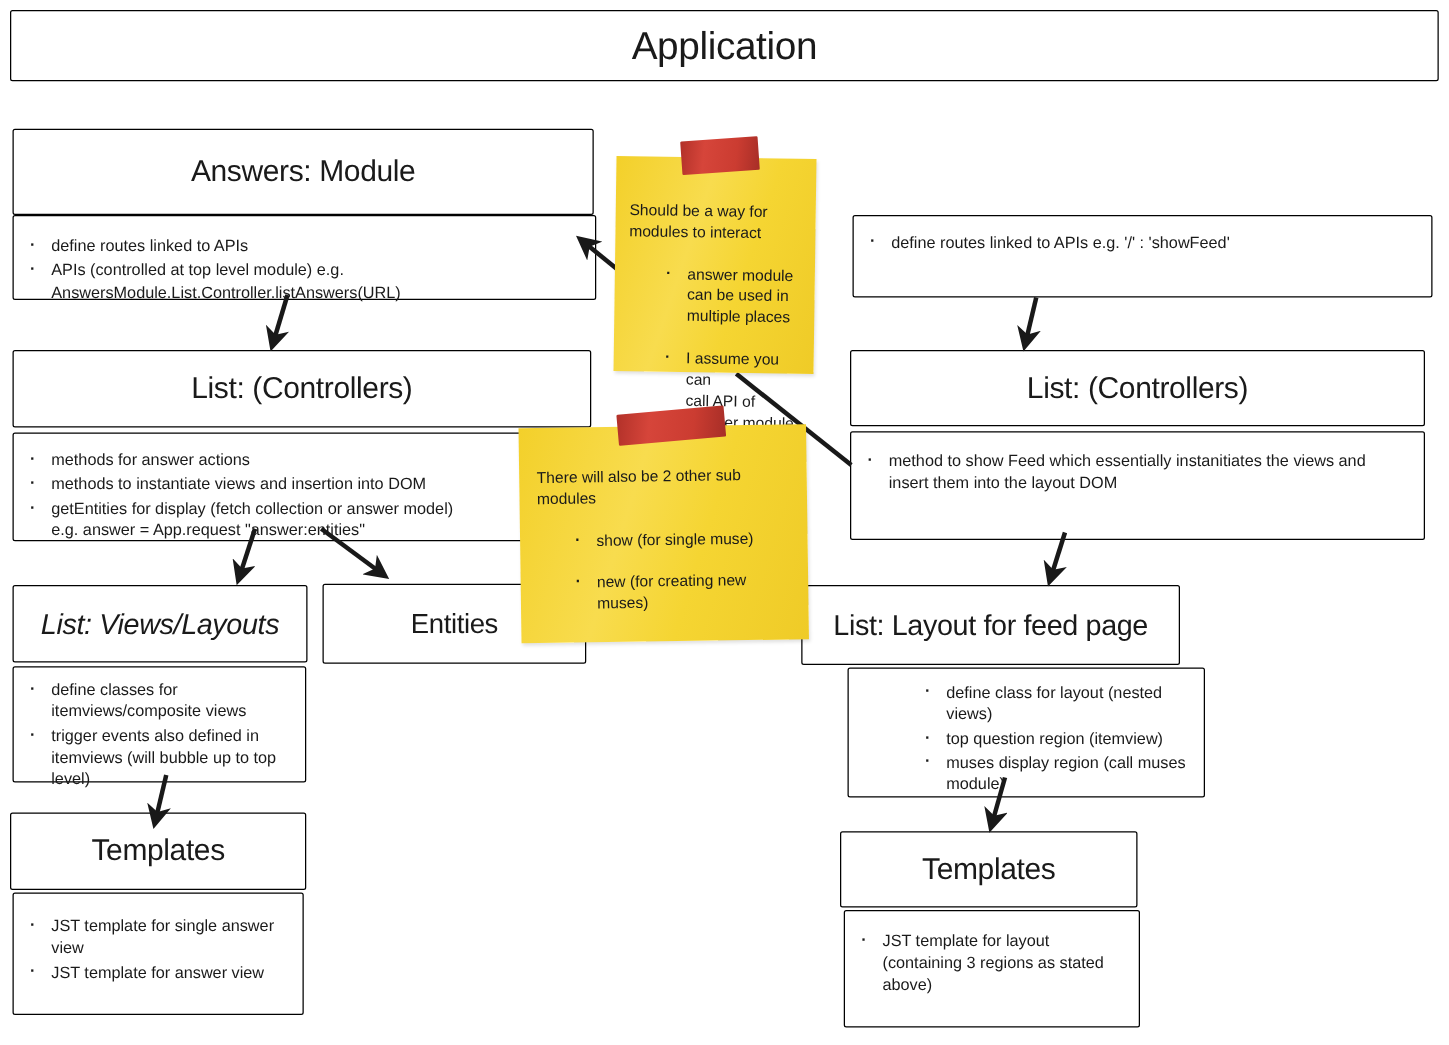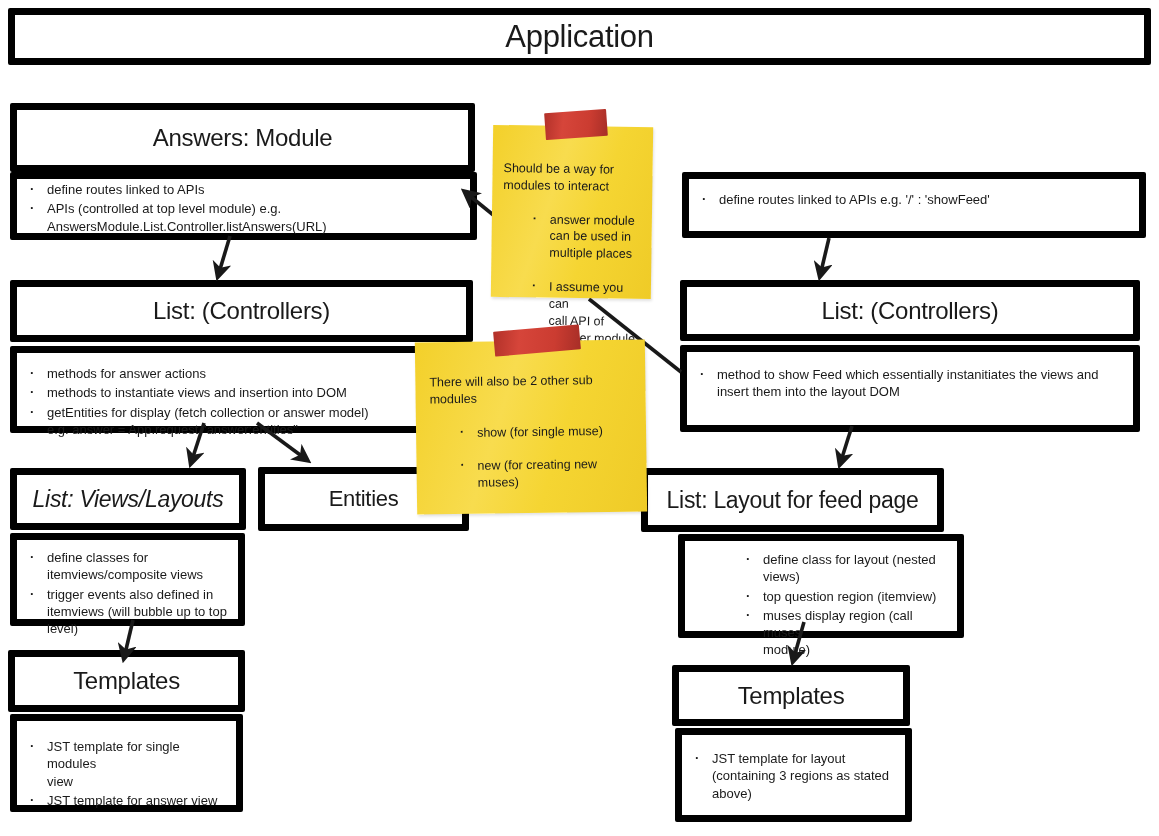--- a/index.html
+++ b/index.html
@@ -1,20 +1,20 @@
 <!DOCTYPE html>
 <html><head>
 <meta charset="utf-8">
 <style>
   html,body{margin:0;padding:0;background:#ffffff;}
   .canvas{
     position:relative;width:1159px;height:836px;background:#ffffff;
     font-family:"Liberation Sans","DejaVu Sans",sans-serif;color:#1a1a1a;overflow:hidden;
   }
-  .box{position:absolute;background:#fff;border:7px solid #000000;border-radius:2px;box-sizing:border-box;z-index:1;}
+  .box{position:absolute;background:#fff;border:1px solid #000000;border-radius:2px;box-sizing:border-box;z-index:1;}
   .head{display:flex;align-items:center;justify-content:center;text-align:center;letter-spacing:-0.3px;}
   .body{z-index:1;}
   ul.bullets{list-style:none;margin:0;padding:12px 8px 0 0;}
   ul.bullets li{
     position:relative;padding-left:30px;font-size:13px;line-height:1.33;
     white-space:pre-line;margin-bottom:2px;
   }
   ul.bullets li::before{content:"·";position:absolute;left:13px;top:-1px;font-weight:bold;}
   .sticky{
     position:absolute;z-index:3;box-sizing:border-box;
@@ -38,21 +38,21 @@
 <div class="canvas">
 
   <div class="box head" style="left:8px;top:8px;width:1143px;height:57px;font-size:31px;">
     <span>Application</span>
   </div>
 
   <div class="box head" style="left:10px;top:103px;width:465px;height:69px;font-size:24px;">
     <span>Answers: Module</span>
   </div>
   <div class="box body" style="left:10px;top:172px;width:467px;height:68px;">
-    <ul class="bullets" style="padding-top:2px;">
+    <ul class="bullets" style="padding-top:15px;">
       <li>define routes linked to APIs</li>
       <li>APIs (controlled at top level module) e.g.
 AnswersModule.List.Controller.listAnswers(URL)</li>
     </ul>
   </div>
 
   <div class="box head" style="left:10px;top:280px;width:463px;height:62px;font-size:24px;">
     <span>List: (Controllers)</span>
   </div>
   <div class="box body" style="left:10px;top:346px;width:468px;height:87px;">
@@ -79,21 +79,21 @@
 
   <div class="box head" style="left:258px;top:467px;width:211px;height:64px;font-size:22px;">
     <span>Entities</span>
   </div>
 
   <div class="box head" style="left:8px;top:650px;width:237px;height:62px;font-size:24px;">
     <span>Templates</span>
   </div>
   <div class="box body" style="left:10px;top:714px;width:233px;height:98px;">
     <ul class="bullets" style="padding-top:17px;">
-      <li>JST template for single modules
+      <li>JST template for single answer
 view</li>
       <li>JST template for answer view</li>
     </ul>
   </div>
 
   <div class="box body" style="left:682px;top:172px;width:464px;height:66px;">
     <ul class="bullets">
       <li>define routes linked to APIs e.g. '/' : 'showFeed'</li>
     </ul>
   </div>

